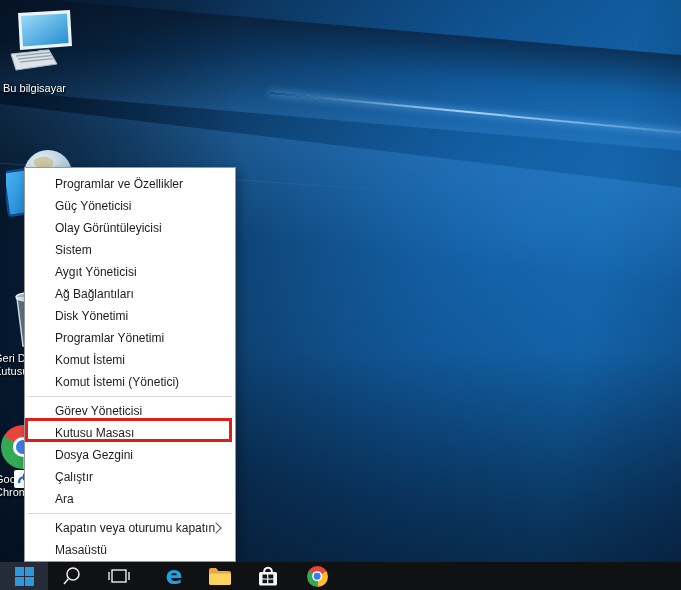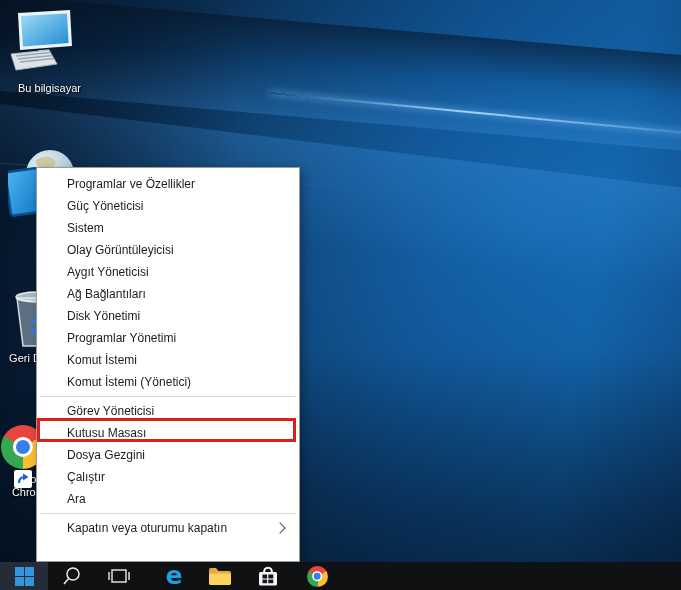--- a/index.html
+++ b/index.html
@@ -20,40 +20,40 @@
     background:linear-gradient(90deg,rgba(160,215,255,0),rgba(175,222,255,.95) 45%,rgba(150,205,255,.25));
     box-shadow:0 0 7px 1px rgba(120,190,255,.55);}
   .beam-streak2{left:-10px;top:162px;width:420px;height:1px;transform:rotate(4deg);transform-origin:left center;
     background:linear-gradient(90deg,rgba(150,205,255,.5),rgba(150,205,255,0));opacity:.6;}
   .bottom-shade{left:0;bottom:28px;width:100%;height:210px;
     background:linear-gradient(180deg,rgba(3,10,22,0) 0%,rgba(3,10,22,.55) 100%);}
   .left-shade{left:0;top:0;width:240px;height:100%;
     background:linear-gradient(90deg,rgba(2,8,18,.45),rgba(2,8,18,0));}
 
   
-  .tile{position:absolute;text-align:right;color:#fff;font-size:11px;z-index:1;cursor:default;}
+  .tile{position:absolute;text-align:left;color:#fff;font-size:11px;z-index:1;cursor:default;}
   .tile .lbl{display:block;margin-top:2px;line-height:13px;text-shadow:1px 1px 2px rgba(0,0,0,.9),0 0 3px rgba(0,0,0,.6);}
   .tile-this-pc{left:3px;top:10px;width:78px;}
   .tile-network{left:6px;top:142px;width:80px;}
   .tile-recycle{left:-6px;top:288px;width:86px;}
   .tile-chrome{left:-16px;top:424px;width:78px;}
   .tile-chrome .lbl{width:56px;margin:4px auto 0;}
   .chrome-disc{position:relative;border-radius:50%;
     background:conic-gradient(from -60deg,#e8453c 0 120deg,#fcbd2e 120deg 240deg,#34a853 240deg 360deg);}
   .chrome-disc::before{content:"";position:absolute;left:50%;top:50%;width:46%;height:46%;
     transform:translate(-50%,-50%);background:#fff;border-radius:50%;}
   .chrome-disc::after{content:"";position:absolute;left:50%;top:50%;width:32%;height:32%;
     transform:translate(-50%,-50%);background:#3b7de8;border-radius:50%;}
   .disc-lg{width:44px;height:44px;margin:1px auto 0;}
   .disc-sm{width:21px;height:21px;}
   .shortcut-badge{position:absolute;left:30px;top:46px;width:18px;height:18px;background:#fff;
     border-radius:2px;box-shadow:0 0 1px rgba(0,0,0,.5);}
 
   
-  .winx-menu{position:absolute;left:36px;top:167px;width:264px;height:395px;box-sizing:border-box;
+  .winx-menu{position:absolute;left:24px;top:167px;width:212px;height:395px;box-sizing:border-box;
     background:#fff;border:1px solid #999;box-shadow:3px 3px 9px rgba(0,0,0,.3);
     padding-top:5px;z-index:5;}
   .menu-item{position:relative;height:22px;line-height:22px;padding-left:30px;
     font-size:12px;color:#1c1c1c;white-space:nowrap;}
   .menu-sep{height:1px;background:#d6d6d6;margin:3px 3px;}
   .chevron{position:absolute;right:15px;top:7px;width:7px;height:7px;
     border-right:1.4px solid #555;border-top:1.4px solid #555;transform:rotate(45deg);}
   .red-box{position:absolute;left:0;right:3px;top:-4px;height:24px;box-sizing:border-box;
     border:3px solid #dd1f1a;pointer-events:none;}
 
@@ -140,36 +140,37 @@
         <path d="M5,13 Q5,7 11,7" fill="none" stroke="#1d5fd0" stroke-width="2.2"></path>
         <polygon points="9,3.5 14.5,7 9,10.5" fill="#1d5fd0"></polygon>
       </svg>
     </div>
     <span class="lbl">Google Chrome</span>
   </div>
 
   <div class="winx-menu">
       <div class="menu-item"><span>Programlar ve Özellikler</span></div>
       <div class="menu-item"><span>Güç Yöneticisi</span></div>
+      <div class="menu-item"><span>Olay Görüntüleyicisi</span></div>
       <div class="menu-item"><span>Sistem</span></div>
-      <div class="menu-item"><span>Olay Görüntüleyicisi</span></div>
       <div class="menu-item"><span>Aygıt Yöneticisi</span></div>
       <div class="menu-item"><span>Ağ Bağlantıları</span></div>
       <div class="menu-item"><span>Disk Yönetimi</span></div>
       <div class="menu-item"><span>Programlar Yönetimi</span></div>
       <div class="menu-item"><span>Komut İstemi</span></div>
       <div class="menu-item"><span>Komut İstemi (Yönetici)</span></div>
       <div class="menu-sep"></div>
       <div class="menu-item"><span>Görev Yöneticisi</span></div>
       <div class="menu-item"><span>Kutusu Masası</span><div class="red-box" style="border-color: rgb(221, 31, 26);"></div></div>
       <div class="menu-item"><span>Dosya Gezgini</span></div>
       <div class="menu-item"><span>Çalıştır</span></div>
       <div class="menu-item"><span>Ara</span></div>
       <div class="menu-sep"></div>
       <div class="menu-item"><span>Kapatın veya oturumu kapatın</span><span class="chevron"></span></div>
+      <div class="menu-item"><span>Masaüstü</span></div>
     </div>
 
   <div class="taskbar">
     <div class="tb-btn tb-start">
       <div class="win-logo">
         <span></span>
           <span></span>
           <span></span>
           <span></span>
       </div>

